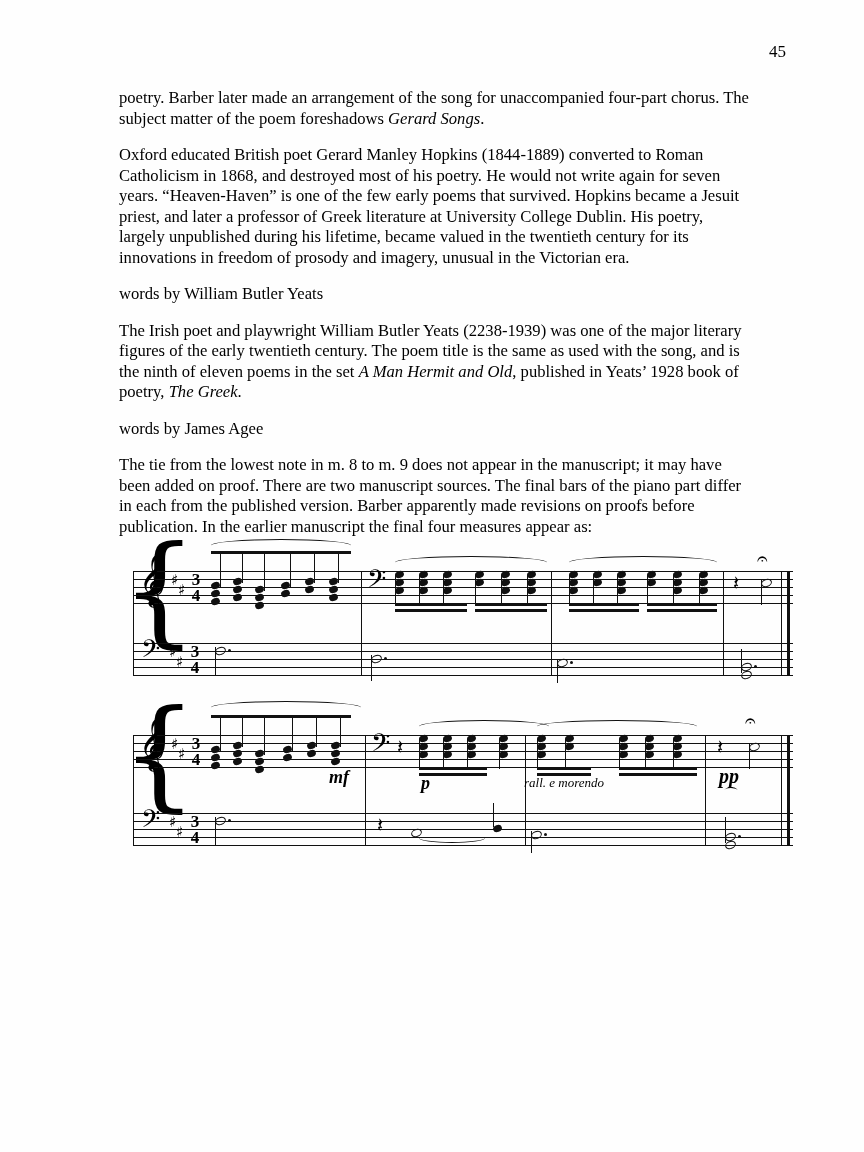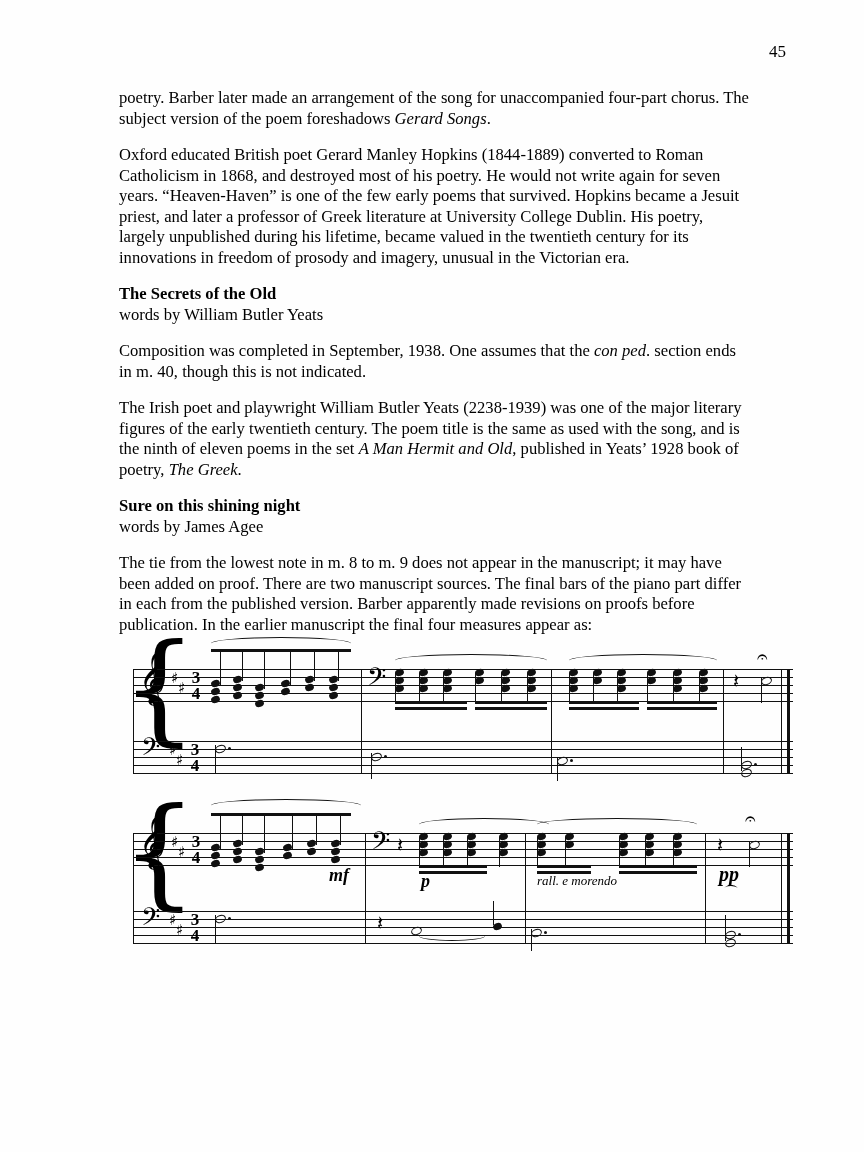--- a/index.html
+++ b/index.html
@@ -187,33 +187,30 @@
 </style>
 </head>
 <body>
 
 <div class="page">
 
   <div class="page-number">45</div>
 
   <div class="content">
 
-    <p class="para"><span>poetry. Barber later made an arrangement of the song for unaccompanied four-part chorus. The subject version of the poem foreshadows </span><i>Gerard Songs</i><span>.</span></p>
+    <p class="para"><span>poetry. Barber later made an arrangement of the song for unaccompanied four-part chorus. The subject matter of the poem foreshadows </span><i>Gerard Songs</i><span>.</span></p>
 
     <p class="para">Oxford educated British poet Gerard Manley Hopkins (1844-1889) converted to Roman Catholicism in 1868, and destroyed most of his poetry. He would not write again for seven years. “Heaven-Haven” is one of the few early poems that survived. Hopkins became a Jesuit priest, and later a professor of Greek literature at University College Dublin. His poetry, largely unpublished during his lifetime, became valued in the twentieth century for its innovations in freedom of prosody and imagery, unusual in the Victorian era.</p>
 
     <div class="section-block">
-      <div class="heading">The Secrets of the Old</div>
       <div class="subheading">words by William Butler Yeats</div>
-      <p class="para"><span>Composition was completed in September, 1938. One assumes that the </span><i>con ped</i><span>. section ends in m. 40, though this is not indicated.</span></p>
       <p class="para"><span>The Irish poet and playwright William Butler Yeats (2238-1939) was one of the major literary figures of the early twentieth century. The poem title is the same as used with the song, and is the ninth of eleven poems in the set </span><i>A Man Hermit and Old</i><span>, published in Yeats’ 1928 book of poetry, </span><i>The Greek</i><span>.</span></p>
     </div>
 
     <div class="section-block">
-      <div class="heading">Sure on this shining night</div>
       <div class="subheading">words by James Agee</div>
       <p class="para">The tie from the lowest note in m. 8 to m. 9 does not appear in the manuscript; it may have been added on proof. There are two manuscript sources. The final bars of the piano part differ in each from the published version. Barber apparently made revisions on proofs before publication. In the earlier manuscript the final four measures appear as:</p>
     </div>
 
     <div class="music">
       <div class="staff-sys">
 
         <div class="brace">{</div>
 
         <div class="staff" style="top:18px;">
@@ -518,21 +515,21 @@
         <div class="nh" style="left:512px; top:18px;"></div>
         <div class="nh" style="left:512px; top:26px;"></div>
         <div class="nh" style="left:512px; top:34px;"></div>
         <div class="stem" style="left:512px; top:22px; height:30px;"></div>
 
         <div class="nh" style="left:540px; top:18px;"></div>
         <div class="nh" style="left:540px; top:26px;"></div>
         <div class="nh" style="left:540px; top:34px;"></div>
         <div class="stem" style="left:540px; top:22px; height:30px;"></div>
 
-        <div class="expr" style="left:404px; top:58px;font-family:Liberation Serif, serif;">rall. e morendo</div>
+        <div class="expr" style="left:391px; top:58px;font-family:Liberation Serif, serif;">rall. e morendo</div>
 
         <div class="nh open" style="left:398px; top:114px;"></div>
         <div class="dot" style="left:411px; top:116px;"></div>
         <div class="stem" style="left:398px; top:114px; height:22px;"></div>
 
         <div class="barline" style="left:572px; top:18px; height:110px;"></div>
 
         <div class="fermata" style="left:612px; top:-8px;">𝄐</div>
         <div class="rest" style="left:584px; top:18px;">𝄽</div>
         <div class="nh open" style="left:616px; top:26px;"></div>

